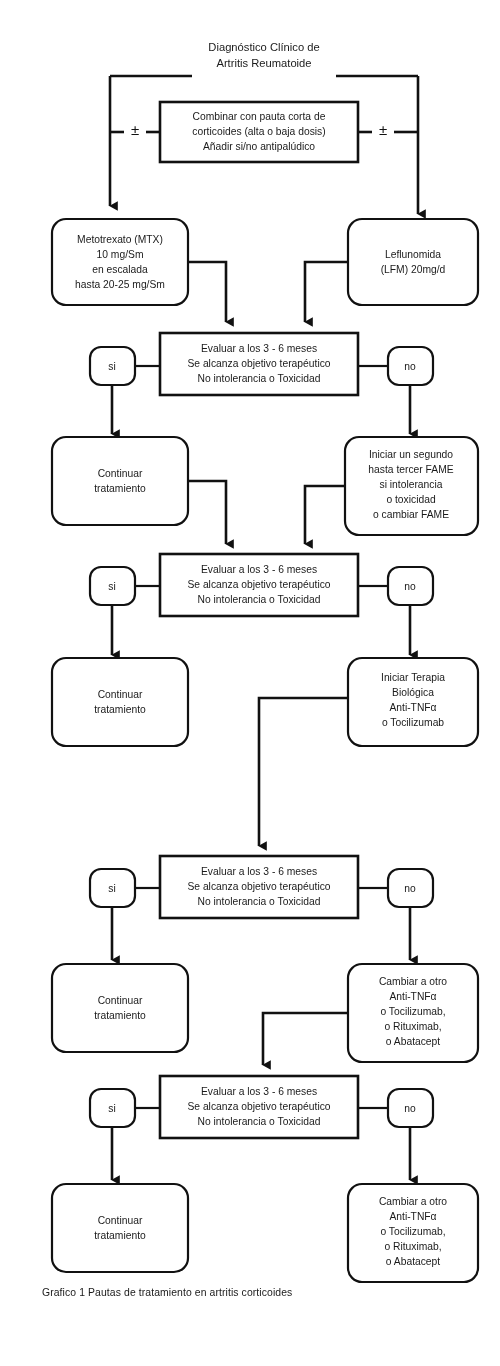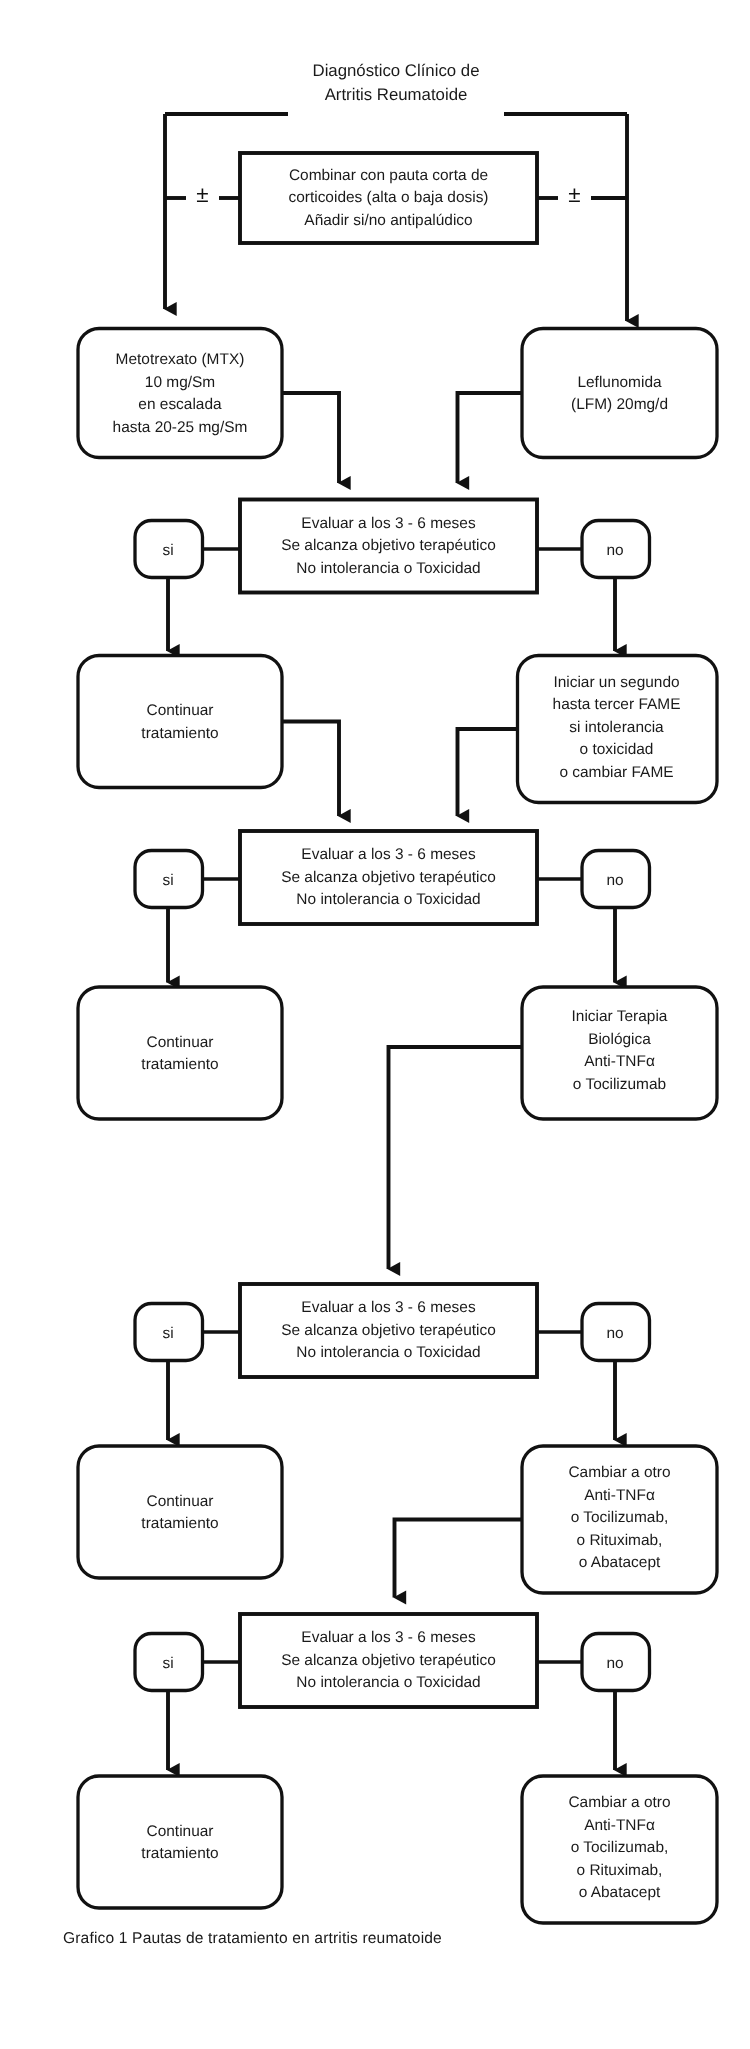--- a/index.html
+++ b/index.html
@@ -248,14 +248,14 @@
   <text class="node-text" x="413" y="1202">Cambiar a otro</text>
   <text class="node-text" x="413" y="1217">Anti-TNFα</text>
   <text class="node-text" x="413" y="1232">o Tocilizumab,</text>
   <text class="node-text" x="413" y="1247">o Rituximab,</text>
   <text class="node-text" x="413" y="1262">o Abatacept</text>
 </svg>
 </div>
 
 <div class="caption">
   <span class="cap-label">Grafico 1</span>
-  <span>Pautas de tratamiento en artritis reumatoide</span>
+  <span>Pautas de tratamiento en artritis corticoides</span>
 </div>
 
 </body></html>

